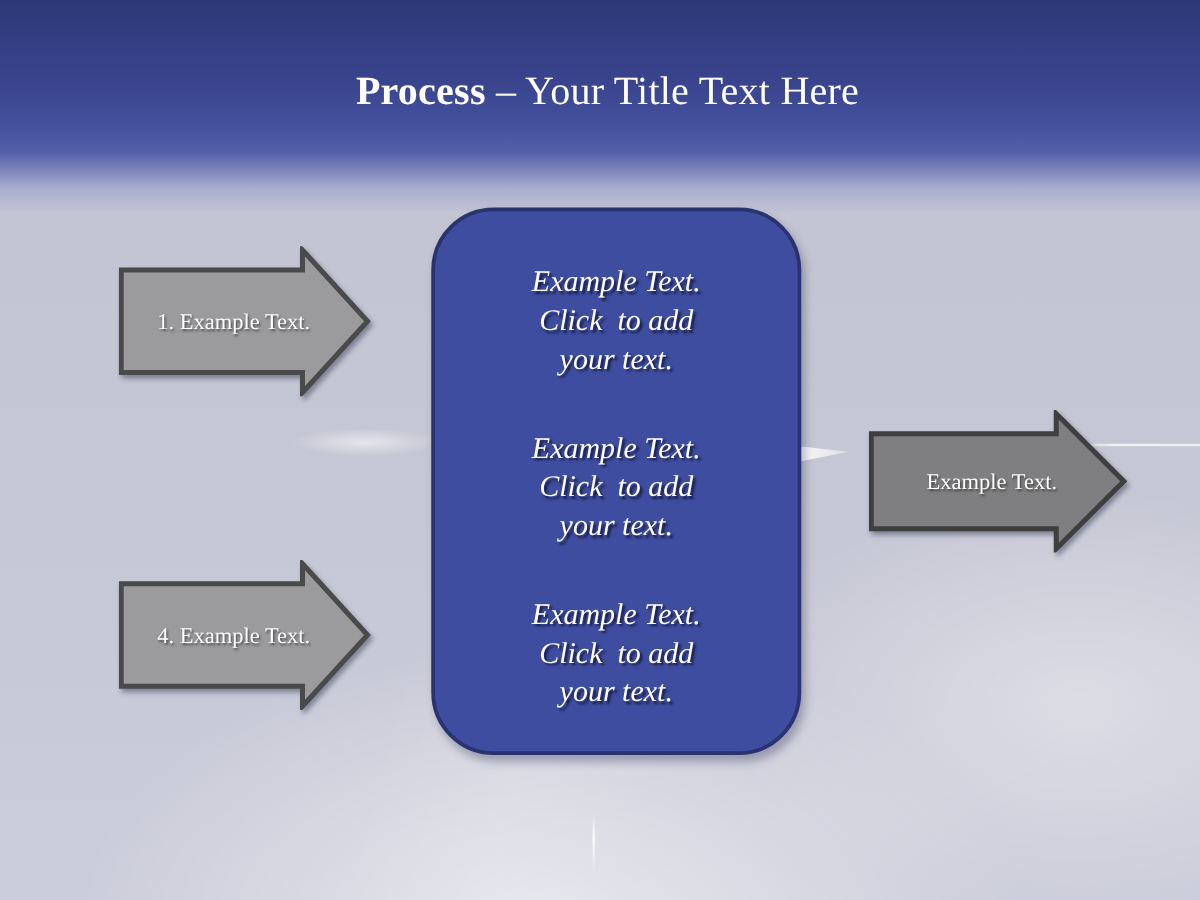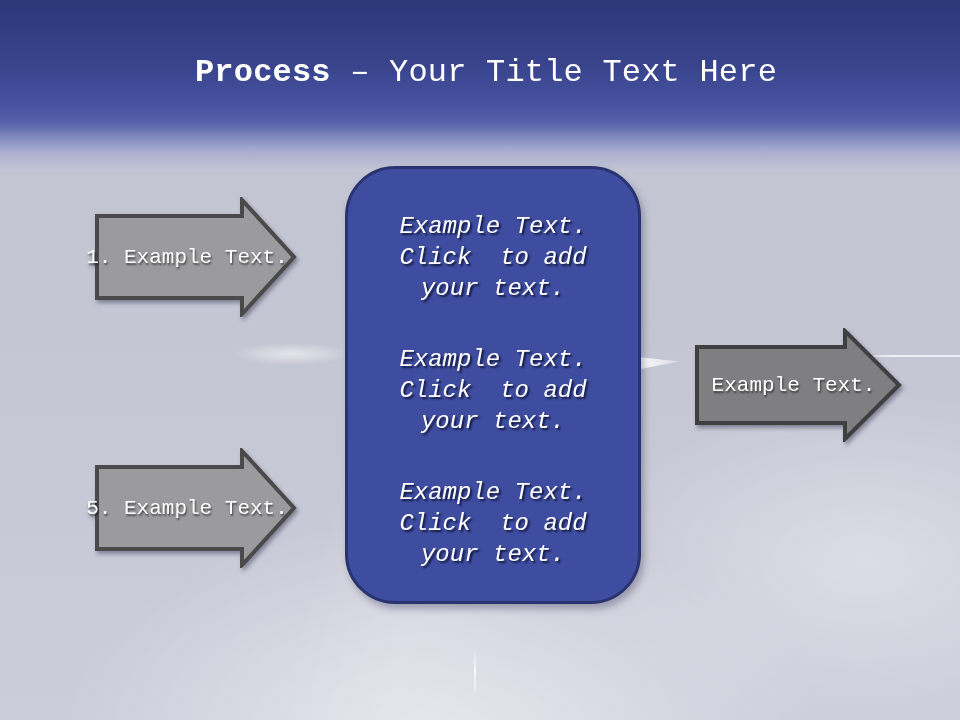--- a/index.html
+++ b/index.html
@@ -1,19 +1,19 @@
 <!DOCTYPE html>
 <html><head>
 <meta charset="utf-8">
 <style>
   html,body { margin:0; padding:0; background:#222; }
   .slide {
     position:relative; width:960px; height:720px; overflow:hidden;
     background:#8b5cf6;
-    font-family:Liberation Mono, monospace;
+    font-family:Liberation Serif, serif;
     -webkit-font-smoothing:antialiased;
   }
 
   
   .bg-base {
     position:absolute; inset:0;
     background:
       radial-gradient(55% 42% at 46% 102%, rgba(255,255,255,0.50), rgba(255,255,255,0) 72%),
       radial-gradient(42% 34% at 90% 78%, rgba(255,255,255,0.35), rgba(255,255,255,0) 70%),
       linear-gradient(105deg, rgba(255,255,255,0) 40%, rgba(255,255,255,0.10) 50%, rgba(255,255,255,0) 60%),
@@ -60,21 +60,21 @@
   
   .arrow {
     position:absolute;
     filter:drop-shadow(2px 3px 2px rgba(40,45,70,0.45));
     cursor:pointer;
   }
   .arrow svg { display:block; width:100%; height:100%; }
   .arrow-label {
     position:absolute; inset:0;
     display:flex; align-items:center; justify-content:center;
-    color:#FFFFFF; font-size:21px;
+    color:#FFFFFF; font-size:18px;
     text-shadow:1px 2px 2px rgba(0,0,0,0.55);
     pointer-events:none; white-space:nowrap;
   }
   .arrow-1 { left:95px;  top:197px; width:202px; height:120px; }
   .arrow-2 { left:95px;  top:323px; width:202px; height:120px; }
   .arrow-3 { left:95px;  top:448px; width:202px; height:120px; }
   .arrow-1 .arrow-label, .arrow-2 .arrow-label, .arrow-3 .arrow-label { padding-right:18px; }
   .arrow-right { left:695px; top:328px; width:207px; height:114px; }
   .arrow-right .arrow-label { padding-right:10px; }
 
@@ -122,21 +122,21 @@
       <polygon points="2,19 147,19 147,3 199,60 147,117 147,101 2,101" fill="#9B9B9D" stroke="#4A4A4A" stroke-width="4" stroke-linejoin="miter"></polygon>
     </svg>
     <div class="arrow-label">1. Example Text.</div>
   </div>
 
 
   <div class="arrow arrow-3">
     <svg viewBox="0 0 202 120">
       <polygon points="2,19 147,19 147,3 199,60 147,117 147,101 2,101" fill="#9B9B9D" stroke="#4A4A4A" stroke-width="4" stroke-linejoin="miter"></polygon>
     </svg>
-    <div class="arrow-label">5. Example Text.</div>
+    <div class="arrow-label">4. Example Text.</div>
   </div>
 
   <div class="center-panel">
     <p>Example Text.
 Click  to add
 your text.</p>
     <p>Example Text.
 Click  to add
 your text.</p>
     <p>Example Text.

